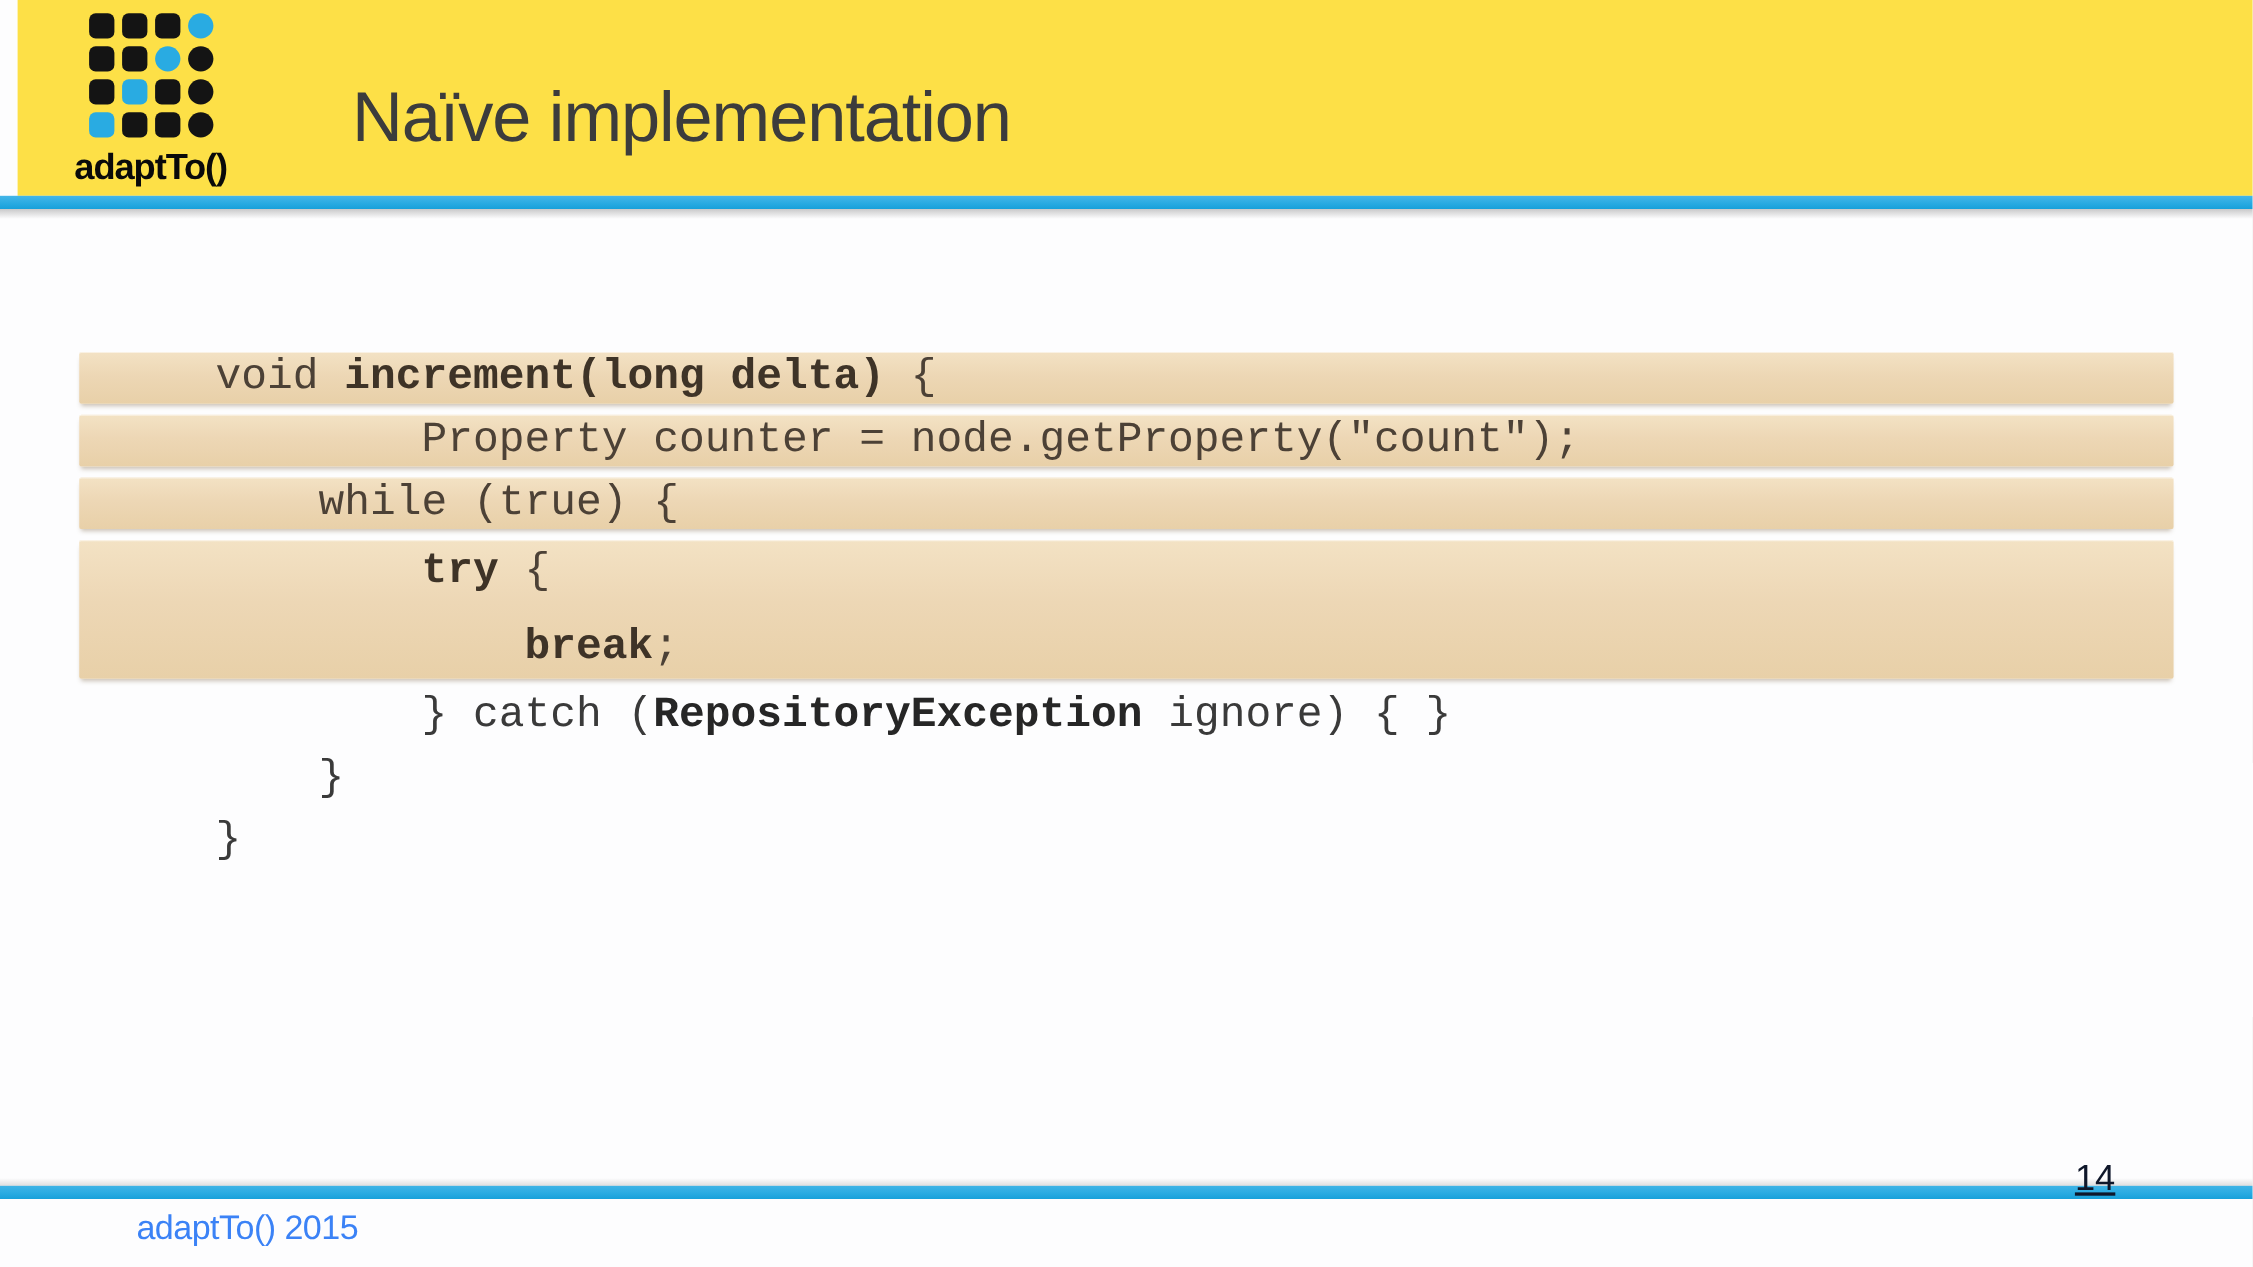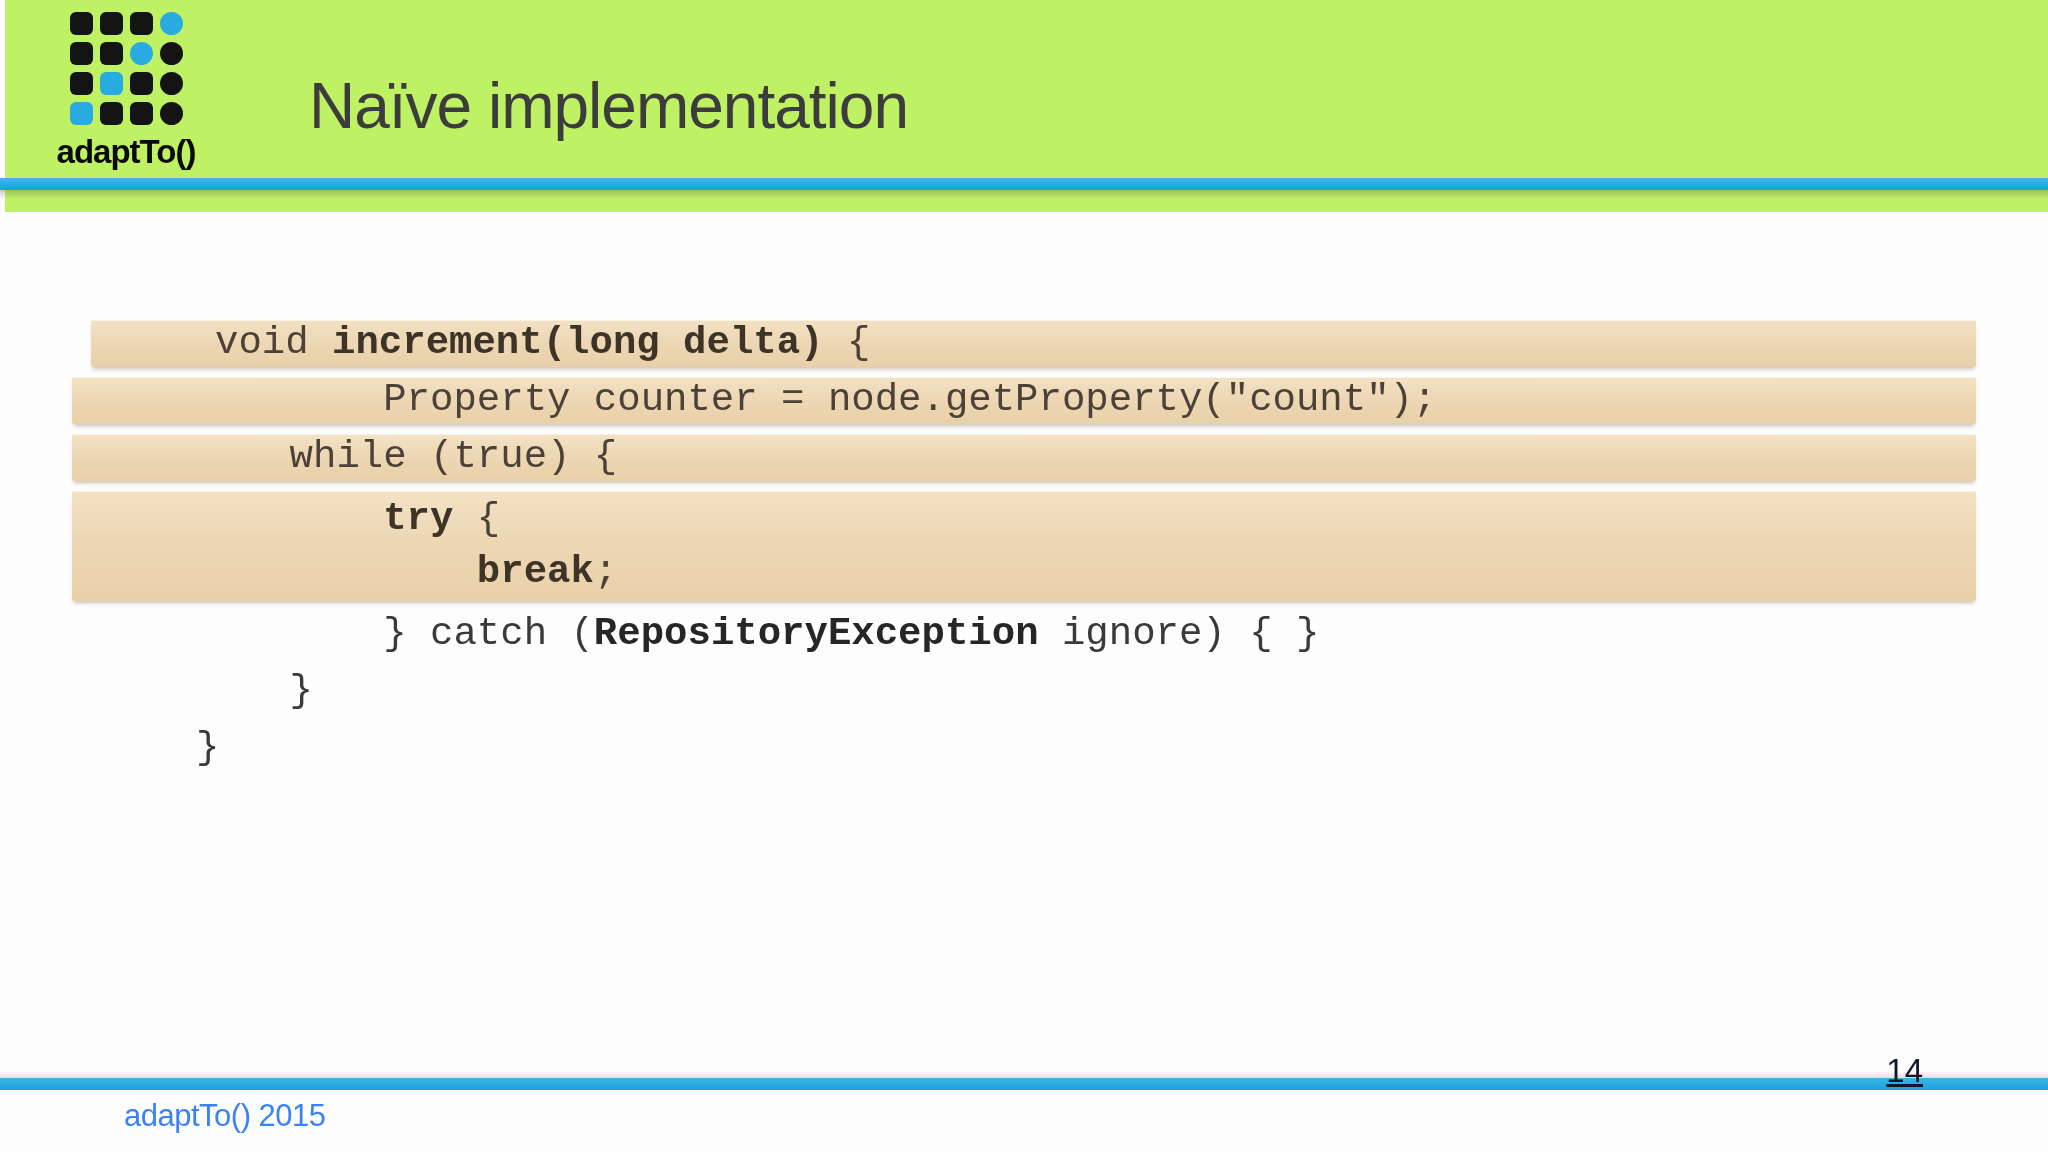--- a/index.html
+++ b/index.html
@@ -5,22 +5,22 @@
   html,body{margin:0;padding:0;background:#e8e8e8;}
   .slide{
     position:relative;
     width:2048px;height:1152px;
     background:#fdfdfe;
     overflow:hidden;
     font-family:"Liberation Sans",sans-serif;
   }
   
   .header{
-    position:absolute;top:0;left:5px;right:0;height:212px;
-    background:#bef264;
+    position:absolute;top:0;left:16px;right:0;height:178px;
+    background:#fde047;
   }
   .logo{
     position:absolute;left:36px;top:12px;width:170px;
     text-align:center;
   }
   .logo-grid{
     display:grid;
     grid-template-columns:repeat(4,23px);
     grid-auto-rows:23px;
     gap:7px;
@@ -125,26 +125,26 @@
           <div class="tile k ci"></div>
         </div>
       <div class="logo-text">adaptTo()</div>
     </div>
     <h1 class="title">Naïve implementation</h1>
   </div>
 
   <div class="rule-top"></div>
 
   <div class="code-area" id="code-area">
-      <div class="code-line bar-bg cline" style="padding-left: calc(0ch + 124px); margin-left: 19px;"><span>void </span><span class="b">increment(long delta)</span><span> {</span></div>
+      <div class="code-line bar-bg cline" style="padding-left: calc(0ch + 124px);"><span>void </span><span class="b">increment(long delta)</span><span> {</span></div>
       <div class="code-line bar-bg cline" style="padding-left: calc(8ch + 124px);"><span>Property counter = node.getProperty("count");</span></div>
       <div class="code-line bar-bg cline" style="padding-left: calc(4ch + 124px);"><span>while (true) {</span></div>
       <div class="code-group bar-bg">
         <div class="group-line cline" style="padding-left: calc(8ch + 124px);"><span class="b">try</span><span> {</span></div>
-        <div class="group-line cline" style="padding-left: calc(12ch + 124px);"><span class="b">break</span><span>;</span></div>
+        <div class="group-line cline" style="padding-left: calc(12ch + 124px); margin-top: 16px;"><span class="b">break</span><span>;</span></div>
       </div>
       <div class="code-line plain cline" style="padding-left: calc(8ch + 124px);"><span>} catch (</span><span class="b">RepositoryException</span><span> ignore) { }</span></div>
       <div class="code-line plain cline" style="padding-left: calc(4ch + 124px);"><span>}</span></div>
       <div class="code-line plain cline" style="padding-left: calc(0ch + 124px);"><span>}</span></div>
     </div>
 
   <div class="rule-bottom"></div>
   <div class="footer-left">adaptTo() 2015</div>
   <div class="footer-page">14</div>
 

